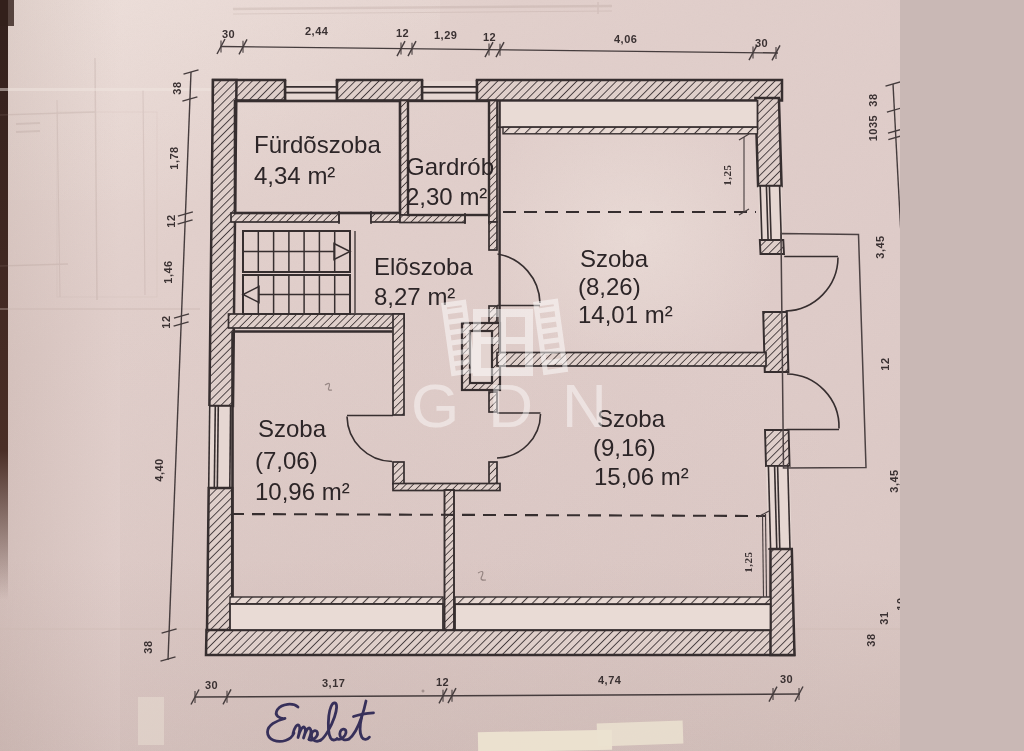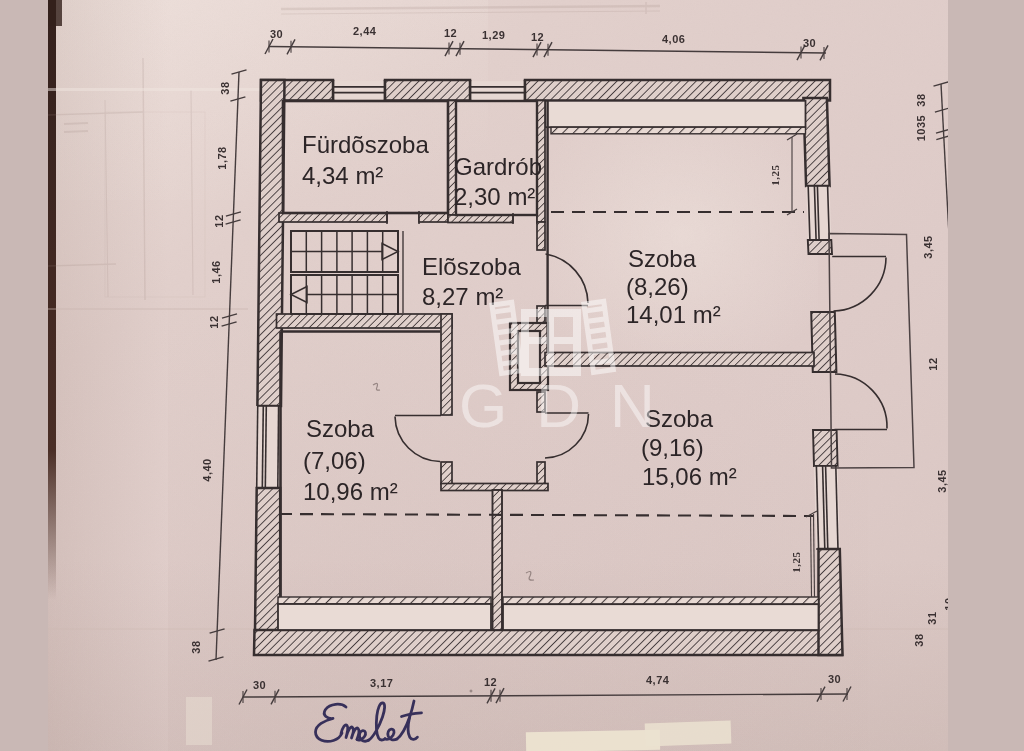--- a/index.html
+++ b/index.html
@@ -1,16 +1,16 @@
 <!DOCTYPE html>
 <html><head><meta charset="utf-8">
 <style>
 html,body{margin:0;padding:0;background:#c9b8b5;}
 #page{position:relative;width:900px;height:751px;overflow:hidden;
- font-family:"Liberation Sans",sans-serif;padding-left:48px;}
+ font-family:"Liberation Sans",sans-serif;}
 svg text{font-family:"Liberation Sans",sans-serif;}
 .dim{font-family:"Liberation Serif",serif;font-weight:bold;font-size:11px;fill:#3a3132;letter-spacing:0.5px;}
 .room{font-size:24px;fill:#2c2527;}
 </style></head><body>
 <div id="page">
 <svg width="1024" height="751" viewBox="0 0 1024 751">
 <defs>
 <pattern id="h1" width="5.6" height="5.6" patternUnits="userSpaceOnUse" patternTransform="rotate(45)">
  <rect width="5.6" height="5.6" fill="#dfcfca"></rect>
  <line x1="0" y1="0" x2="0" y2="5.6" stroke="#41383a" stroke-width="1.8"></line>

